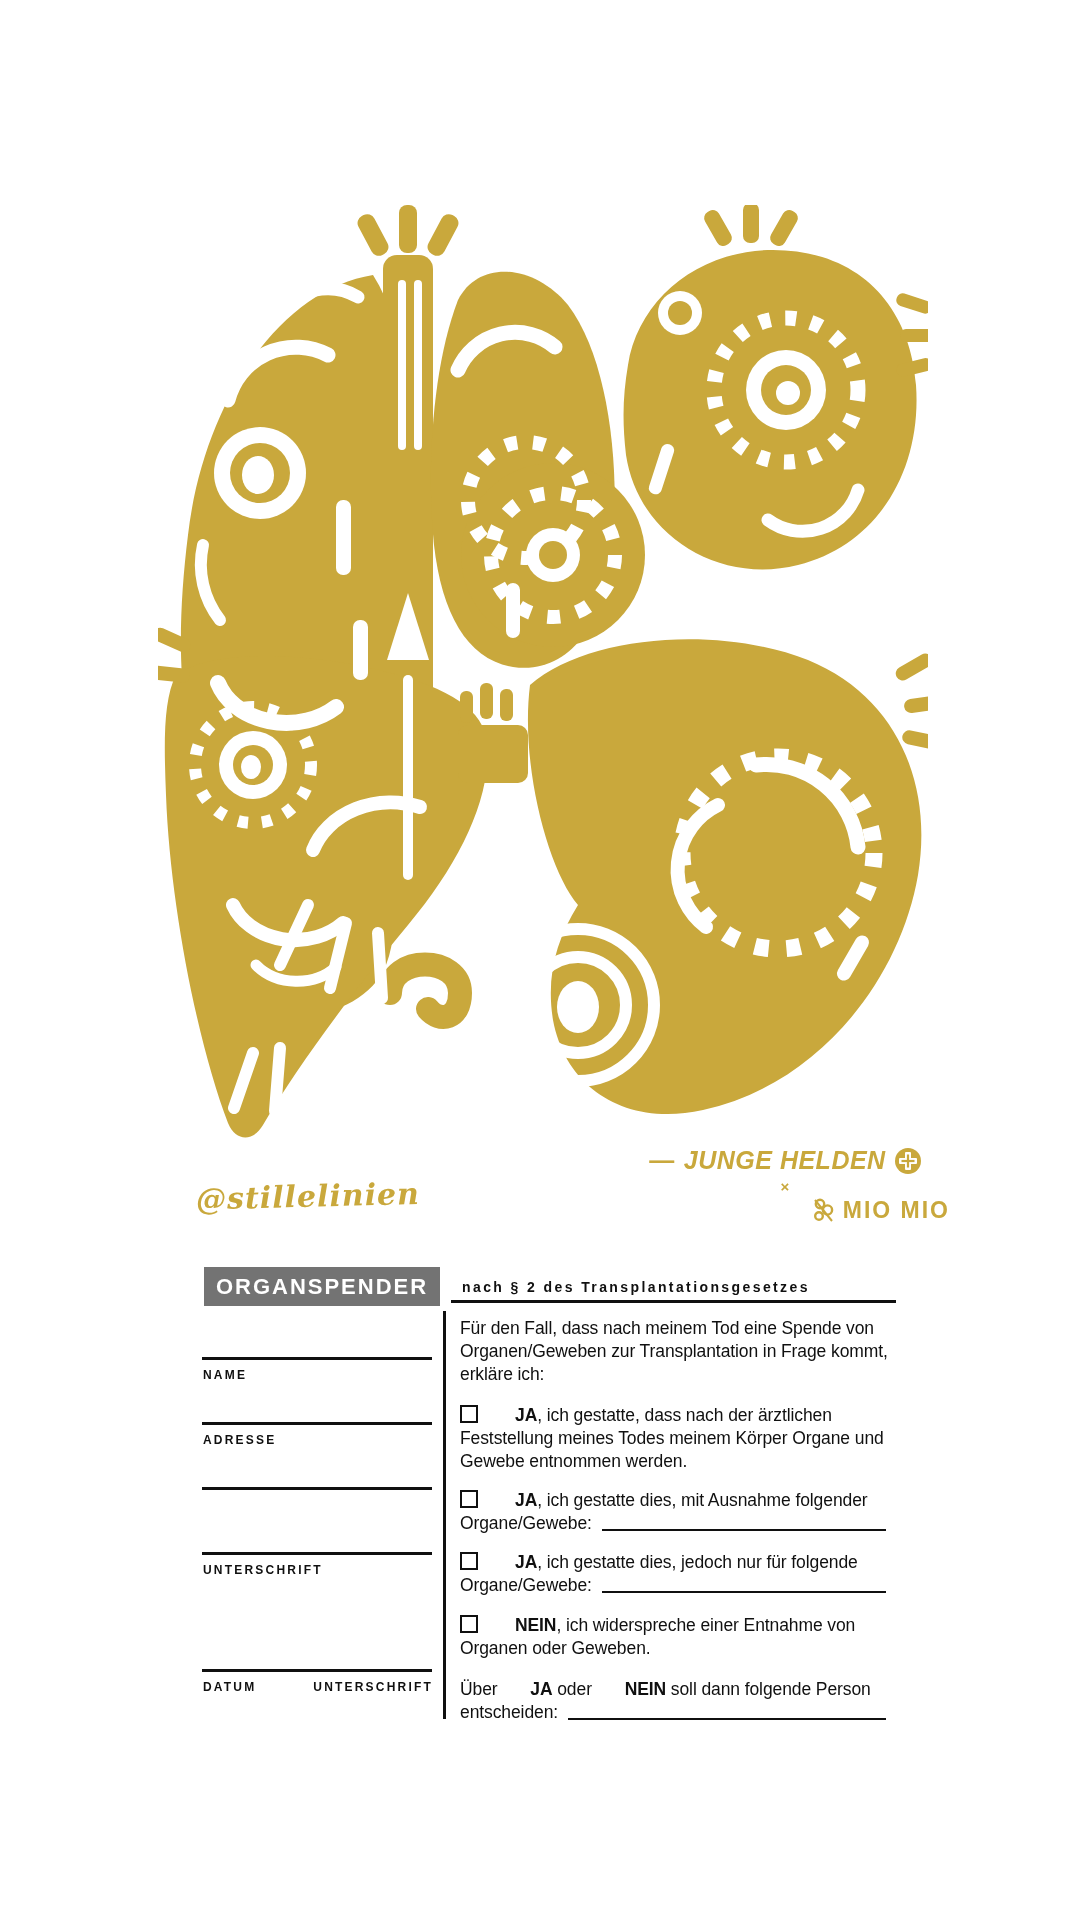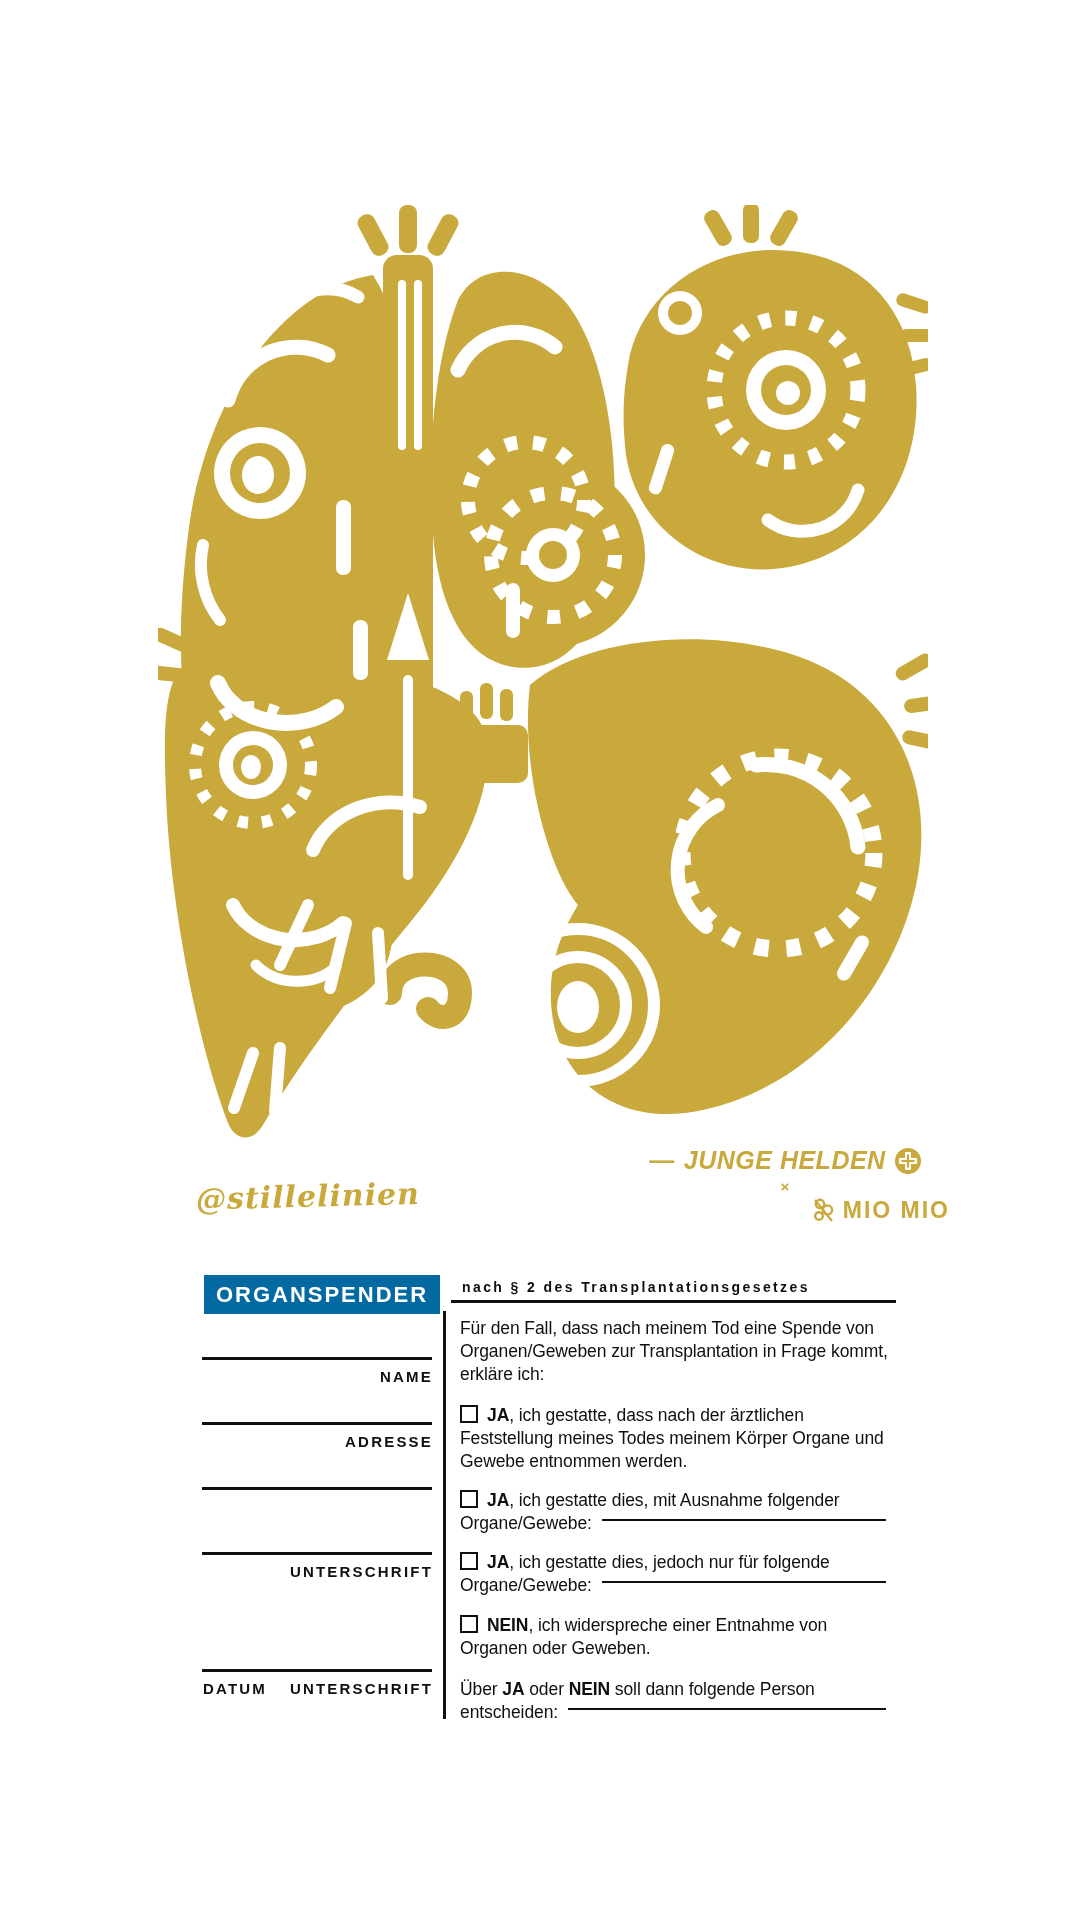--- a/index.html
+++ b/index.html
@@ -18,44 +18,44 @@
   .collab{position:absolute;left:620px;top:1146px;width:330px;color:#C9A83C;text-align:center;}
   .jh-row{display:flex;align-items:center;justify-content:center;gap:9px;
     font-size:25px;font-weight:800;font-style:italic;letter-spacing:.5px;white-space:nowrap;}
   .jh-dash{font-style:normal;font-weight:900;}
   .x-sep{font-size:15px;font-weight:700;line-height:1;margin-top:4px;}
   .mio-row{display:flex;align-items:center;justify-content:flex-end;gap:8px;margin-top:2px;
     font-size:23px;font-weight:800;letter-spacing:2px;white-space:nowrap;}
   
   .badge{
     position:absolute;left:204px;top:1267px;width:236px;height:39px;
-    background:#0369a1;color:#ffffff;display:flex;align-items:center;justify-content:center;
-    font-size:22px;font-weight:700;letter-spacing:2px;margin-top:8px;
+    background:#737373;color:#ffffff;display:flex;align-items:center;justify-content:center;
+    font-size:22px;font-weight:700;letter-spacing:2px;
   }
   .law-note{
     position:absolute;left:462px;top:1279px;width:430px;
     font-size:14px;font-weight:700;letter-spacing:2.4px;
   }
   .header-rule{position:absolute;left:451px;top:1300px;width:445px;height:3px;background:#101010;}
   .v-divider{position:absolute;left:443px;top:1311px;width:3px;height:408px;background:#101010;}
   
   .f-line{position:absolute;left:202px;width:230px;height:0;border-top:3px solid #101010;}
   .f-label{
     position:absolute;left:203px;width:230px;
-    font-size:15px;font-weight:700;letter-spacing:2.2px;text-align:right;
+    font-size:12px;font-weight:700;letter-spacing:2.2px;
   }
   .datum-row{display:flex;justify-content:space-between;gap:12px;}
   
   .rblock{position:absolute;left:460px;width:428px;font-size:17.5px;line-height:23px;letter-spacing:-0.1px;}
-  .rblock b{font-weight:700;}
+  .rblock b{font-weight:700;margin-left:28px;}
   .cbx{
     display:inline-block;width:14px;height:14px;border:2.5px solid #101010;
     margin-right:9px;vertical-align:-2px;background:#fff;
   }
-  .tail-row{display:flex;align-items:center;}
+  .tail-row{display:flex;align-items:flex-end;}
   .fill-line{flex:1;border-bottom:2.5px solid #101010;margin-left:10px;margin-right:2px;transform:translateY(-4px);}
 </style>
 </head>
 <body>
 
 <div class="sheet">
 
   <svg class="artwork" viewBox="0 0 770 940" aria-hidden="true">
     <g fill="#C9A83C">
 

